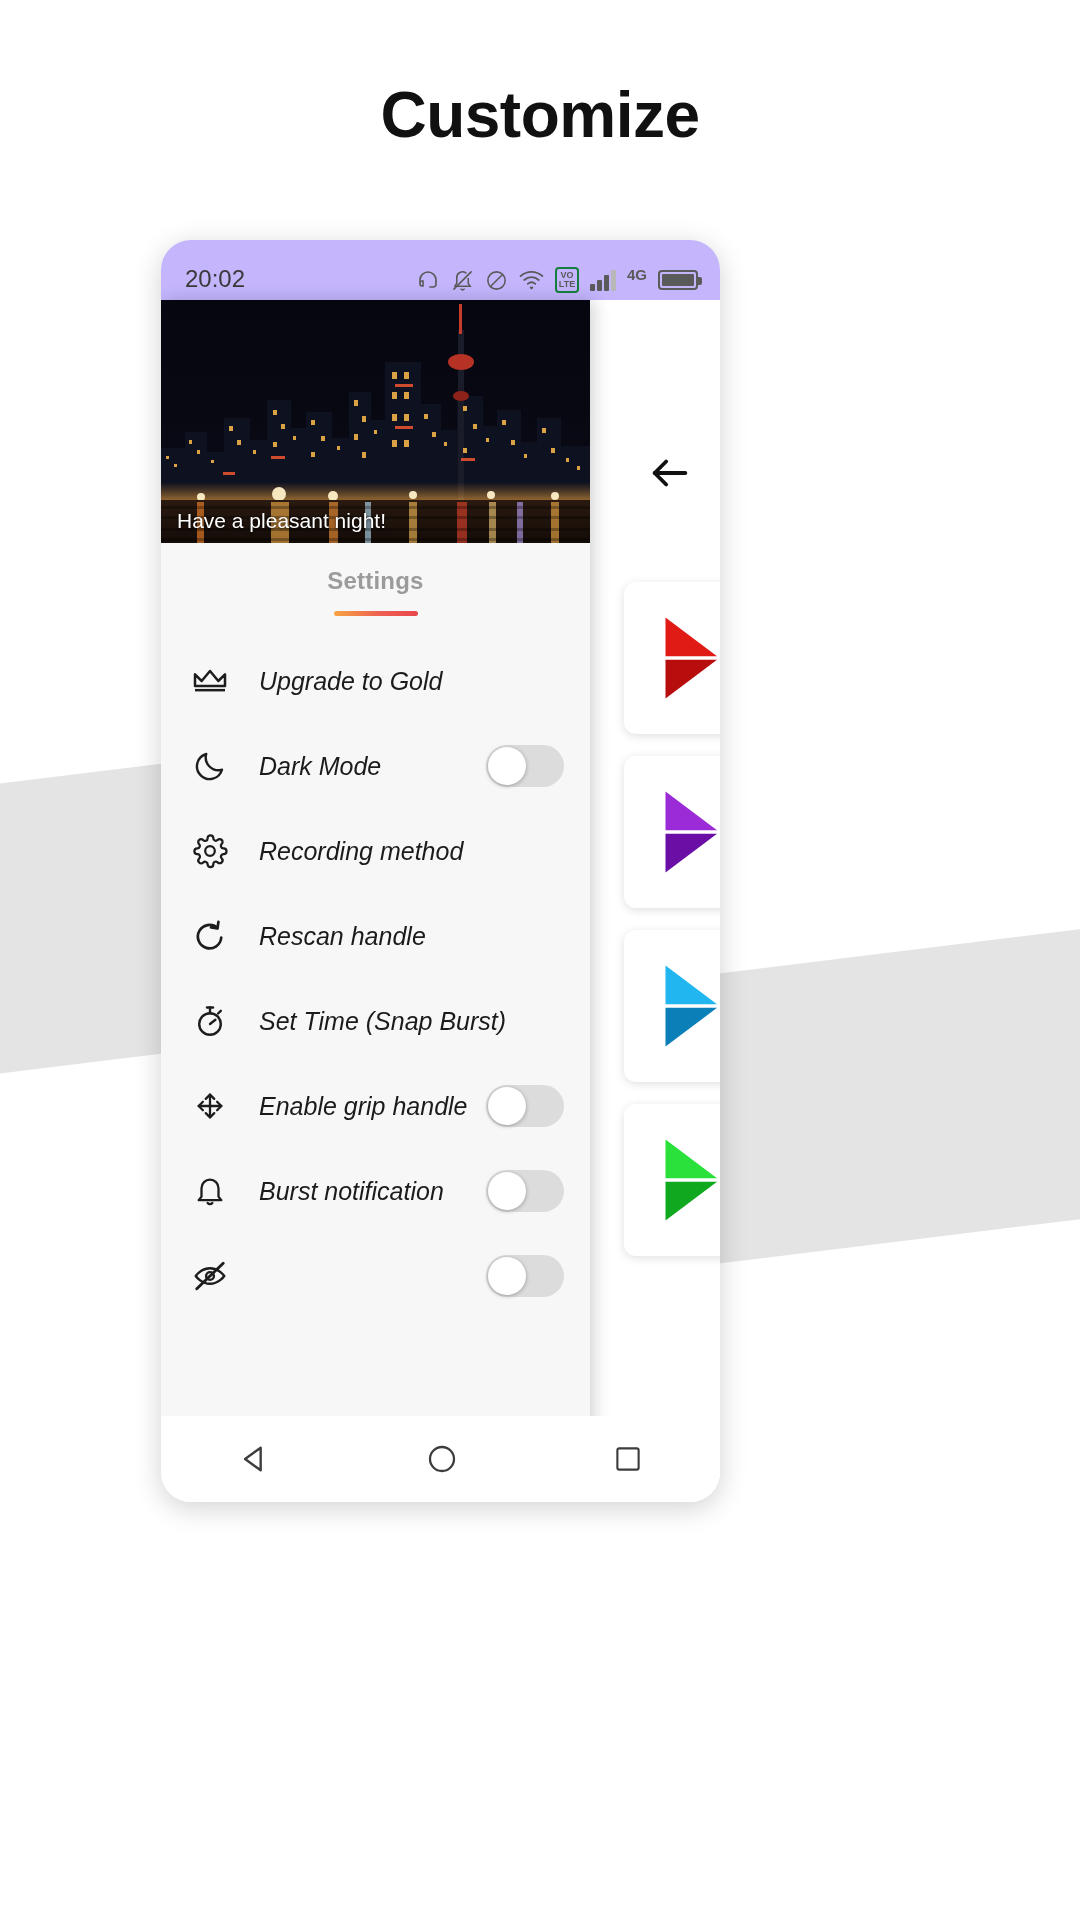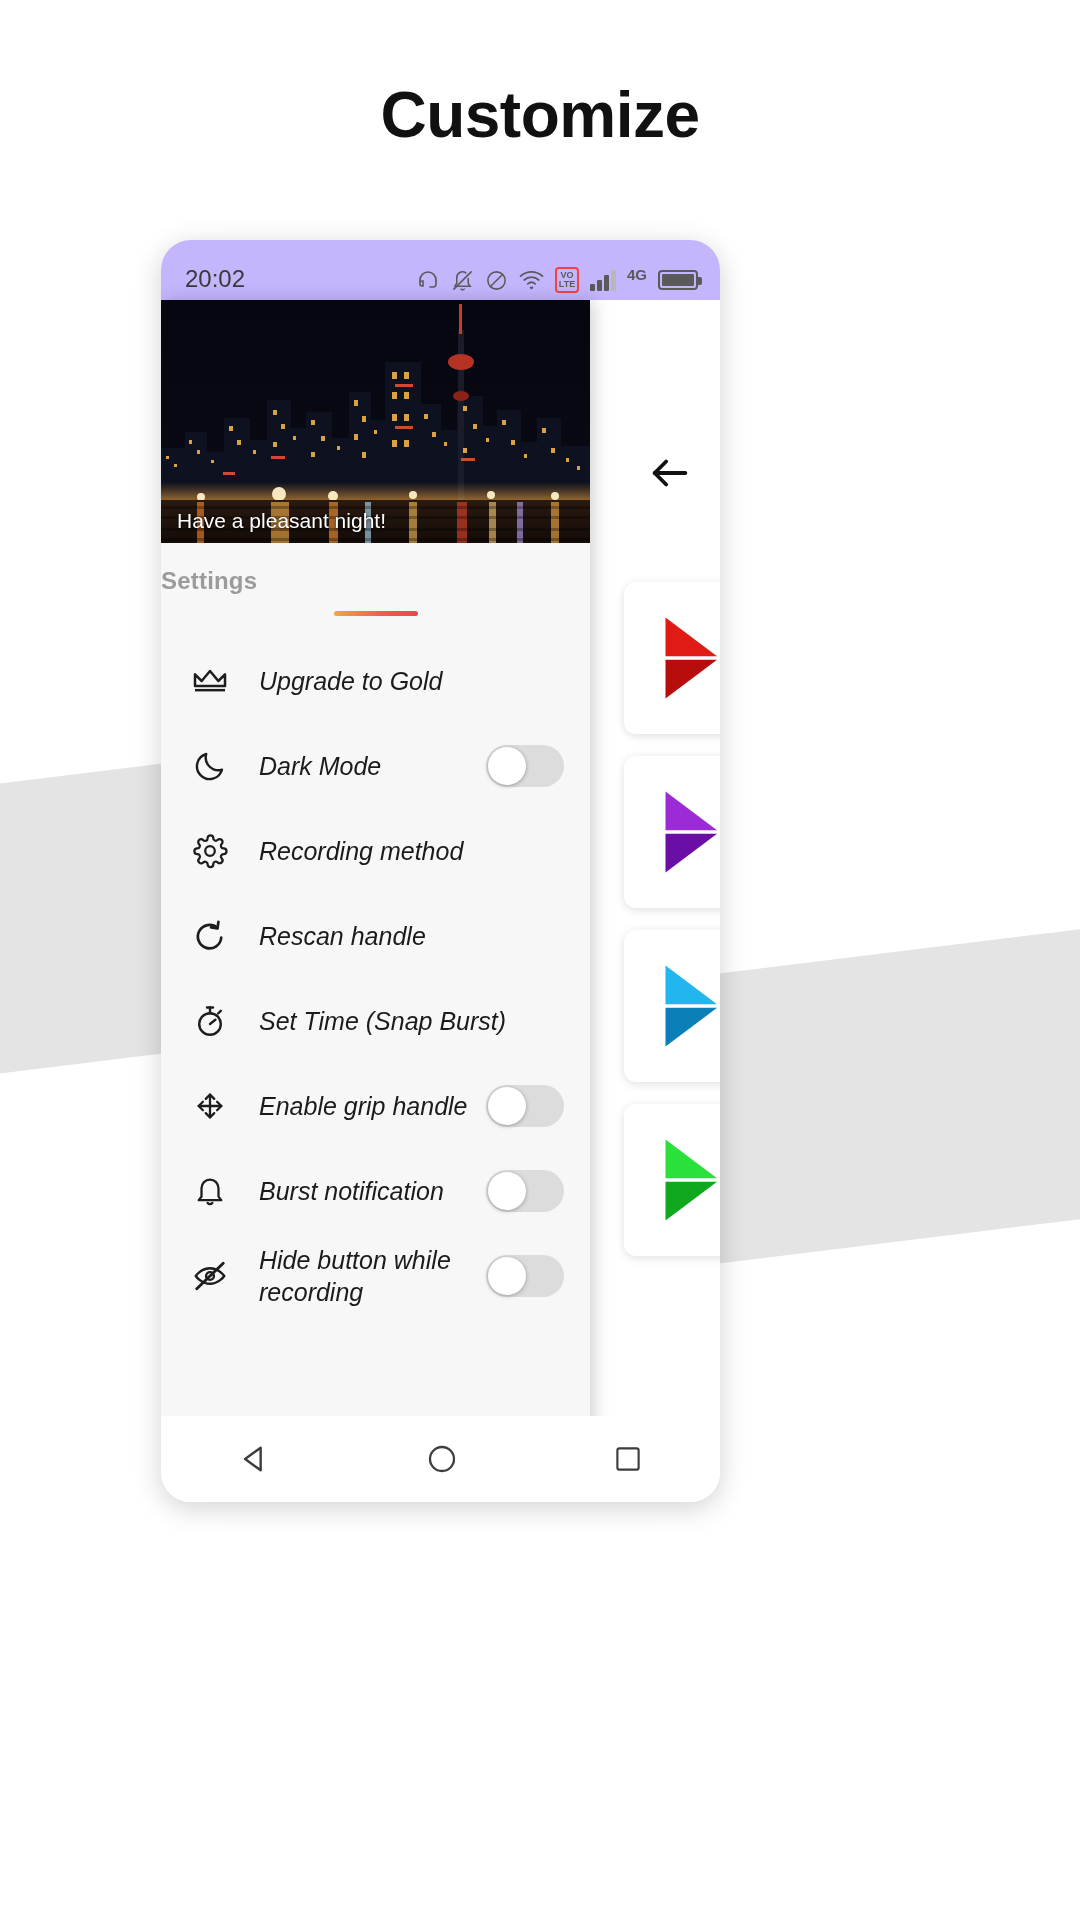--- a/index.html
+++ b/index.html
@@ -51,21 +51,21 @@
     padding:0 22px 7px 24px;
     position:relative;
   }
   .status-time { font-size:24px; color:#3a3a3a; font-weight:500; }
   .status-icons {
     margin-left:auto; display:flex; align-items:center; gap:11px;
     color:#5a5a5a;
   }
   .status-icons svg { display:block; }
   .volte-box {
-    width:24px; height:26px; border:2px solid #ef4444; border-radius:4px;
+    width:24px; height:26px; border:2px solid #15803d; border-radius:4px;
     display:flex; flex-direction:column; align-items:center; justify-content:center;
     font-size:9px; line-height:9px; font-weight:bold; color:#5a5a5a;
   }
   .net-label { font-size:15px; font-weight:bold; color:#5a5a5a; position:relative; top:-6px; }
   .battery {
     width:40px; height:20px; border:2px solid #5a5a5a; border-radius:4px;
     position:relative; padding:2px;
   }
   .battery::after {
     content:""; position:absolute; right:-6px; top:5px;
@@ -119,21 +119,21 @@
     position:relative; overflow:hidden;
     background:#ec4899;
   }
   .hero-caption {
     position:absolute; left:16px; bottom:10px;
     color:#ffffff; font-size:21px;
     text-shadow:0 1px 3px rgba(0,0,0,.8);
   }
 
   .drawer-tab {
-    padding:24px 0 0 0;
+    text-align:center; padding:24px 0 0 0;
   }
   .drawer-tab-label {
     font-size:24px; font-weight:bold; color:#9b9b9b;
     letter-spacing:.2px;
   }
   .drawer-tab-underline {
     width:84px; height:5px; margin:16px auto 0 auto;
     border-radius:3px;
     background:linear-gradient(90deg,#f7a443 0%,#ee5f52 55%,#e8474c 100%);
   }
@@ -512,21 +512,20 @@
         </div>
 
         <div class="menu-item">
           <span class="menu-icon">
             <svg width="36" height="36" viewBox="0 0 24 24" fill="none" stroke="currentColor" stroke-width="1.6" stroke-linecap="round" stroke-linejoin="round">
               <path d="M2.5 12S6 6.8 12 6.8s9.5 5.2 9.5 5.2-3.5 5.2-9.5 5.2S2.5 12 2.5 12z"></path>
               <circle cx="12" cy="12" r="2.6"></circle>
               <line x1="3.2" y1="20.5" x2="20.8" y2="3.5" stroke-width="1.9"></line>
             </svg>
           </span>
-          <span class="menu-label two-line">Hide button while recording</span>
           <span class="toggle">
               <i></i>
             </span>
         </div>
 
       </div>
     </div>
 
     <div class="navbar">
       <span>

